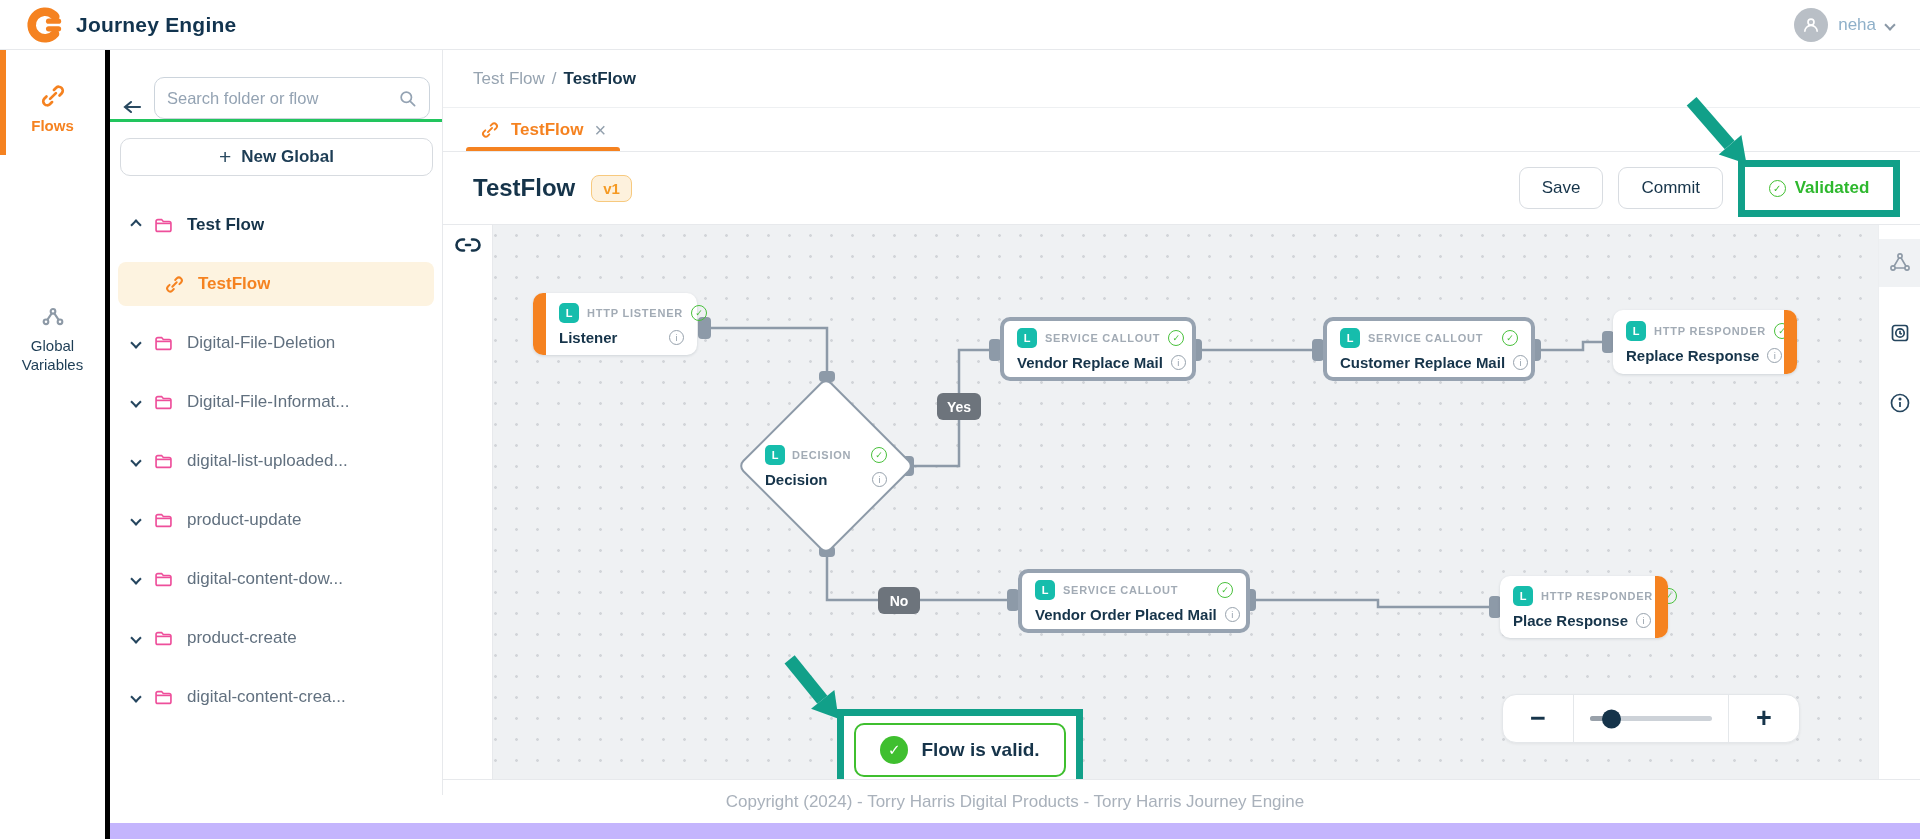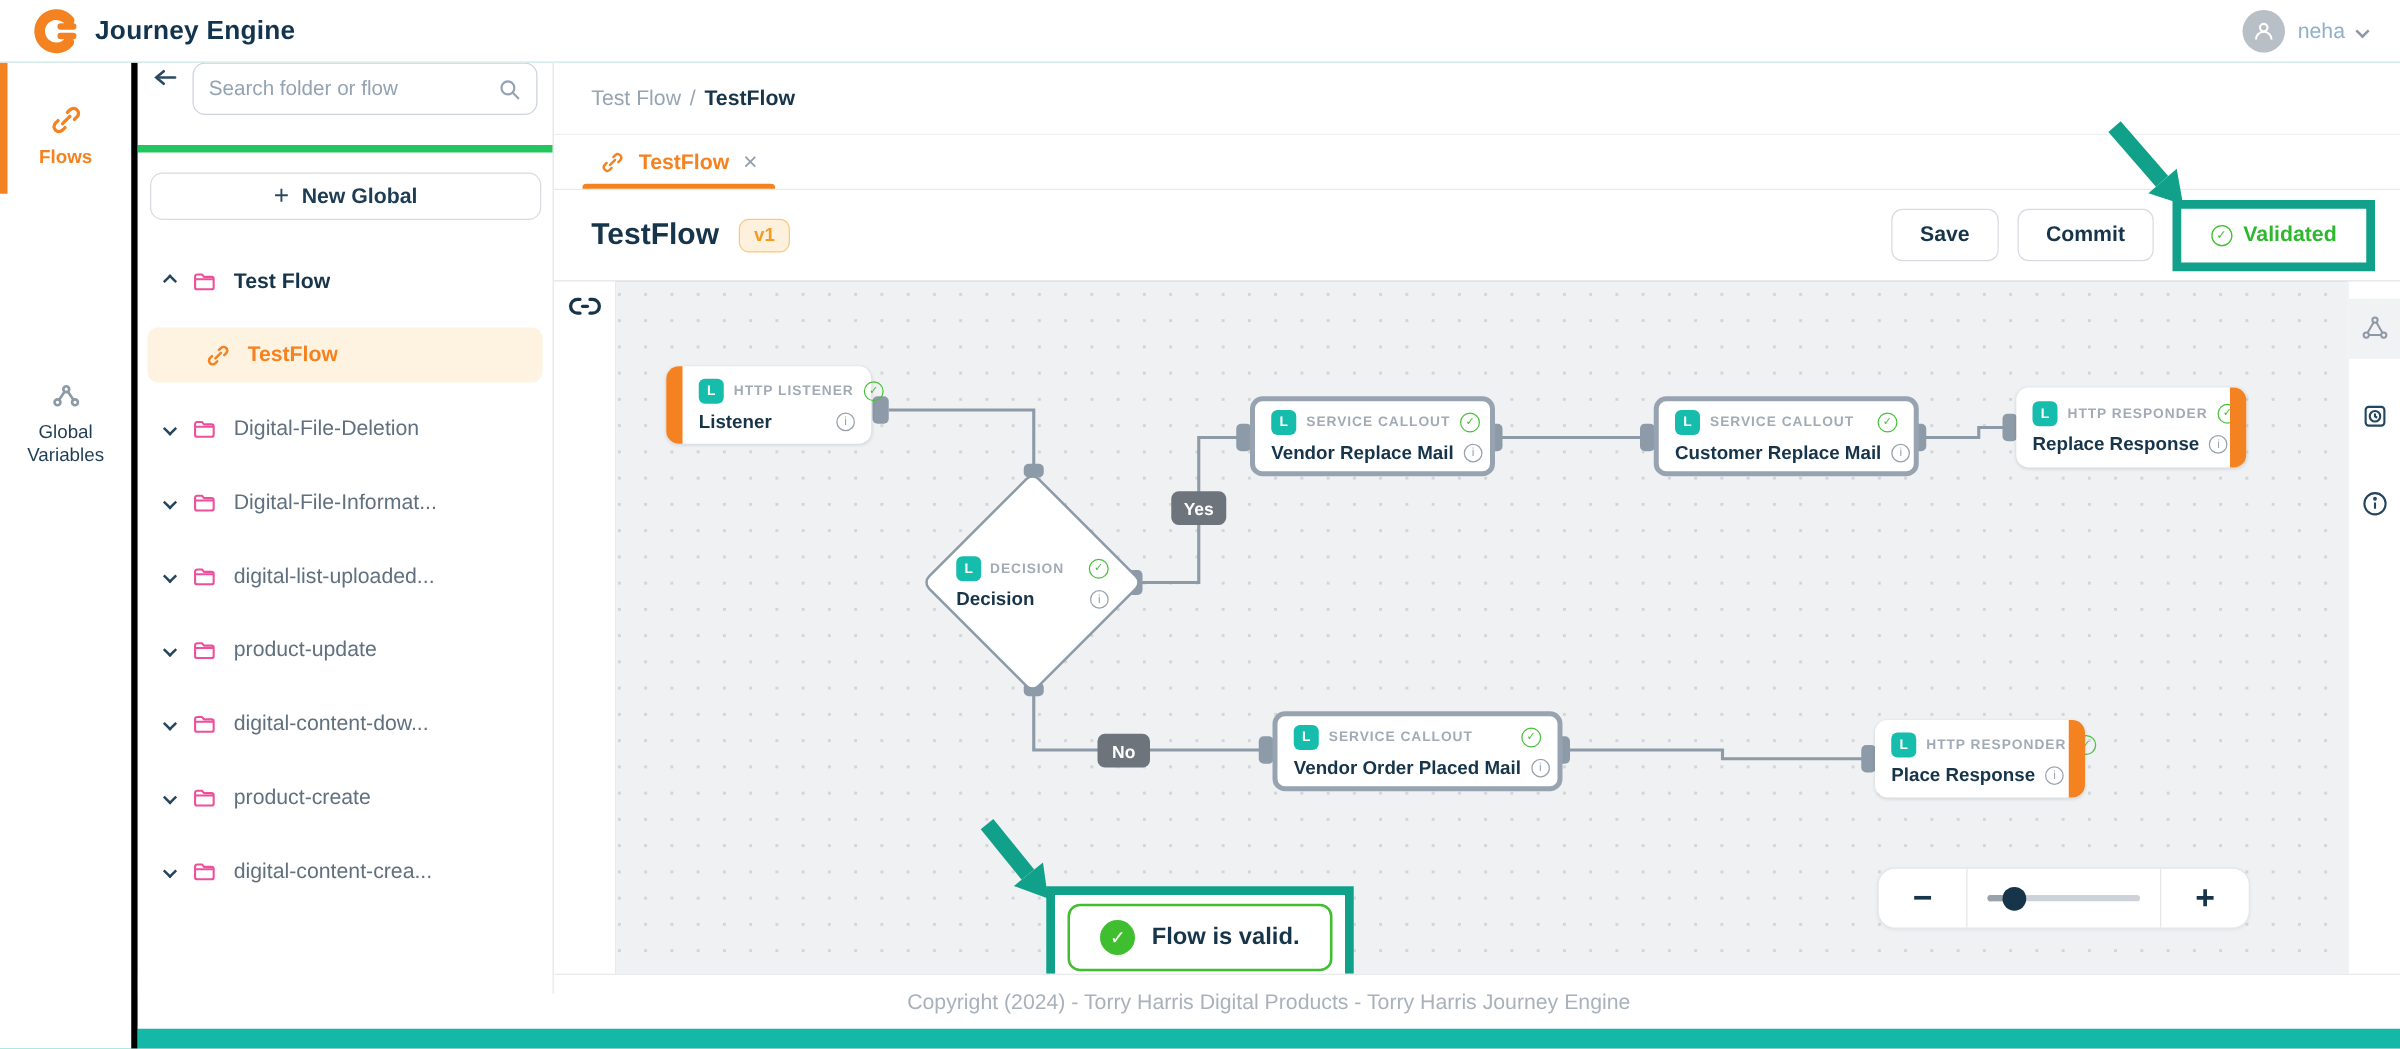--- a/index.html
+++ b/index.html
@@ -1,17 +1,17 @@
 <!DOCTYPE html>
 <html><head>
 <meta charset="utf-8">
 <style>
   * { margin:0; padding:0; box-sizing:border-box; }
   body { background:#fff; font-family:"Liberation Sans","DejaVu Sans",sans-serif; }
-  .app { position:relative; width:1920px; height:839px; background:#14b8a6; overflow:hidden; color:#16344a; }
+  .app { position:relative; width:1920px; height:839px; background:#c4b5fd; overflow:hidden; color:#16344a; }
 
   
   .header { position:absolute; top:0; left:0; right:0; height:50px; border-bottom:1px solid #e7e9ec;
             display:flex; align-items:center; justify-content:space-between; padding:0 26px; background:#fff; z-index:30; }
   .brand { display:flex; align-items:center; gap:12px; }
   .brand-title { font-size:21px; font-weight:800; color:#12344f; letter-spacing:.2px; }
   .userbox { display:flex; align-items:center; gap:10px; }
   .avatar { width:34px; height:34px; border-radius:50%; background:#b9bfc6; display:flex; align-items:center; justify-content:center; }
   .username { font-size:17px; color:#8fb0c9; }
   .chev { width:8px; height:8px; border-right:2px solid #8a98a6; border-bottom:2px solid #8a98a6; transform:rotate(45deg); display:inline-block; }
@@ -20,21 +20,21 @@
 
   
   .rail { position:absolute; top:50px; left:0; width:110px; bottom:0; background:#fff; border-right:5px solid #000000; z-index:20; }
   .rail-item { position:absolute; left:0; right:0; display:flex; flex-direction:column; align-items:center; gap:7px; padding:10px 4px; cursor:pointer; }
   .rail-item .lbl { font-size:15px; color:#1d3d55; text-align:center; line-height:1.25; }
   .rail-item.active .lbl { color:#f58220; font-weight:700; }
   .active-bar { position:absolute; left:0; top:0; width:6px; height:105px; background:#f58220; }
 
   
   .folders { position:absolute; top:50px; left:110px; width:333px; bottom:44px; background:#fff; border-right:1px solid #e7e9ec; z-index:10; }
-  .folders-top { height:72px; display:flex; align-items:flex-start; gap:10px; padding:0 12px 0 10px; border-bottom:6px solid #22c55e; }
+  .folders-top { height:72px; display:flex; align-items:flex-end; gap:10px; padding:0 12px 0 10px; border-bottom:3px solid #22c55e; }
   .searchbox { flex:1; height:42px; border:1px solid #ccd4dc; border-radius:10px; display:flex; align-items:center; padding:0 12px; gap:8px; background:#fff; }
   .searchbox input { border:none; outline:none; flex:1; font-size:16.5px; color:#3c4f60; font-family:inherit; min-width:0; }
   .searchbox input::placeholder { color:#94a3b3; }
   .newfolder { margin:16px 10px 0 10px; height:38px; width:313px; border:1px solid #d7dbe0; border-radius:10px; background:#fff;
                display:flex; align-items:center; justify-content:center; gap:10px; font-size:17px; font-weight:600; color:#1d3d55; cursor:pointer; }
   .newfolder .plus { font-size:21px; font-weight:400; color:#2a4a61; }
   .tree { position:absolute; top:153px; left:8px; right:8px; }
   .tree-row { height:44px; margin-bottom:15px; display:flex; align-items:center; gap:13px; padding:0 10px 0 14px; border-radius:8px; cursor:pointer; }
   .tree-row .lbl { font-size:17px; color:#61707f; white-space:nowrap; overflow:hidden; }
   .tree-row.emph .lbl { color:#16344a; font-weight:700; }
@@ -52,21 +52,21 @@
   .tab { position:absolute; left:23px; top:0; height:100%; display:flex; align-items:center; gap:11px; padding:0 14px; cursor:pointer; }
   .tab-label { color:#f58220; font-weight:700; font-size:17px; }
   .tab-close { color:#93a0ad; font-size:20px; line-height:1; cursor:pointer; }
   .tab-underline { position:absolute; left:0; right:0; bottom:0; height:4px; background:#f58220; border-radius:3px 3px 0 0; }
   .title-row { position:absolute; top:152px; left:443px; right:0; height:73px; display:flex; align-items:center; padding:0 20px 0 30px;
                border-bottom:1px solid #e7e9ec; background:#fff; }
   .flow-title { font-size:24px; font-weight:800; color:#16344a; }
   .vbadge { margin-left:16px; background:#fdf1dd; border:1.5px solid #f7c97e; color:#f59a23; font-weight:700; font-size:15px;
             border-radius:8px; padding:4px 11px; }
   .actions { margin-left:auto; display:flex; align-items:center; gap:15px; }
-  .btn { background:#fff; border:1px solid #d8dce1; border-radius:9px; padding:10px 22px; font-size:17px; font-weight:700;
+  .btn { background:#fff; border:1px solid #d8dce1; border-radius:9px; padding:10px 22px; font-size:17px; font-weight:400;
          color:#16344a; cursor:pointer; font-family:inherit; }
   .validated-anno { border:7px solid #11a089; width:162px; height:57px; display:flex; align-items:center; justify-content:center; gap:9px; background:#fff; }
   .validated-text { color:#2eb82e; font-size:17px; font-weight:700; }
   .ring-check { width:17px; height:17px; border:1.7px solid #3fbf2f; border-radius:50%; color:#3fbf2f; font-size:10px;
                 display:flex; align-items:center; justify-content:center; }
 
   
   .canvas { position:absolute; top:225px; left:443px; right:0; bottom:44px; background:#eff1f3;
             background-image:radial-gradient(circle,#d2d5d9 1.3px,transparent 1.5px); background-size:21px 21px; overflow:hidden; }
   .left-strip { position:absolute; left:0; top:0; bottom:0; width:50px; background:#fff; border-right:1px solid #e7e9ec; z-index:3;

